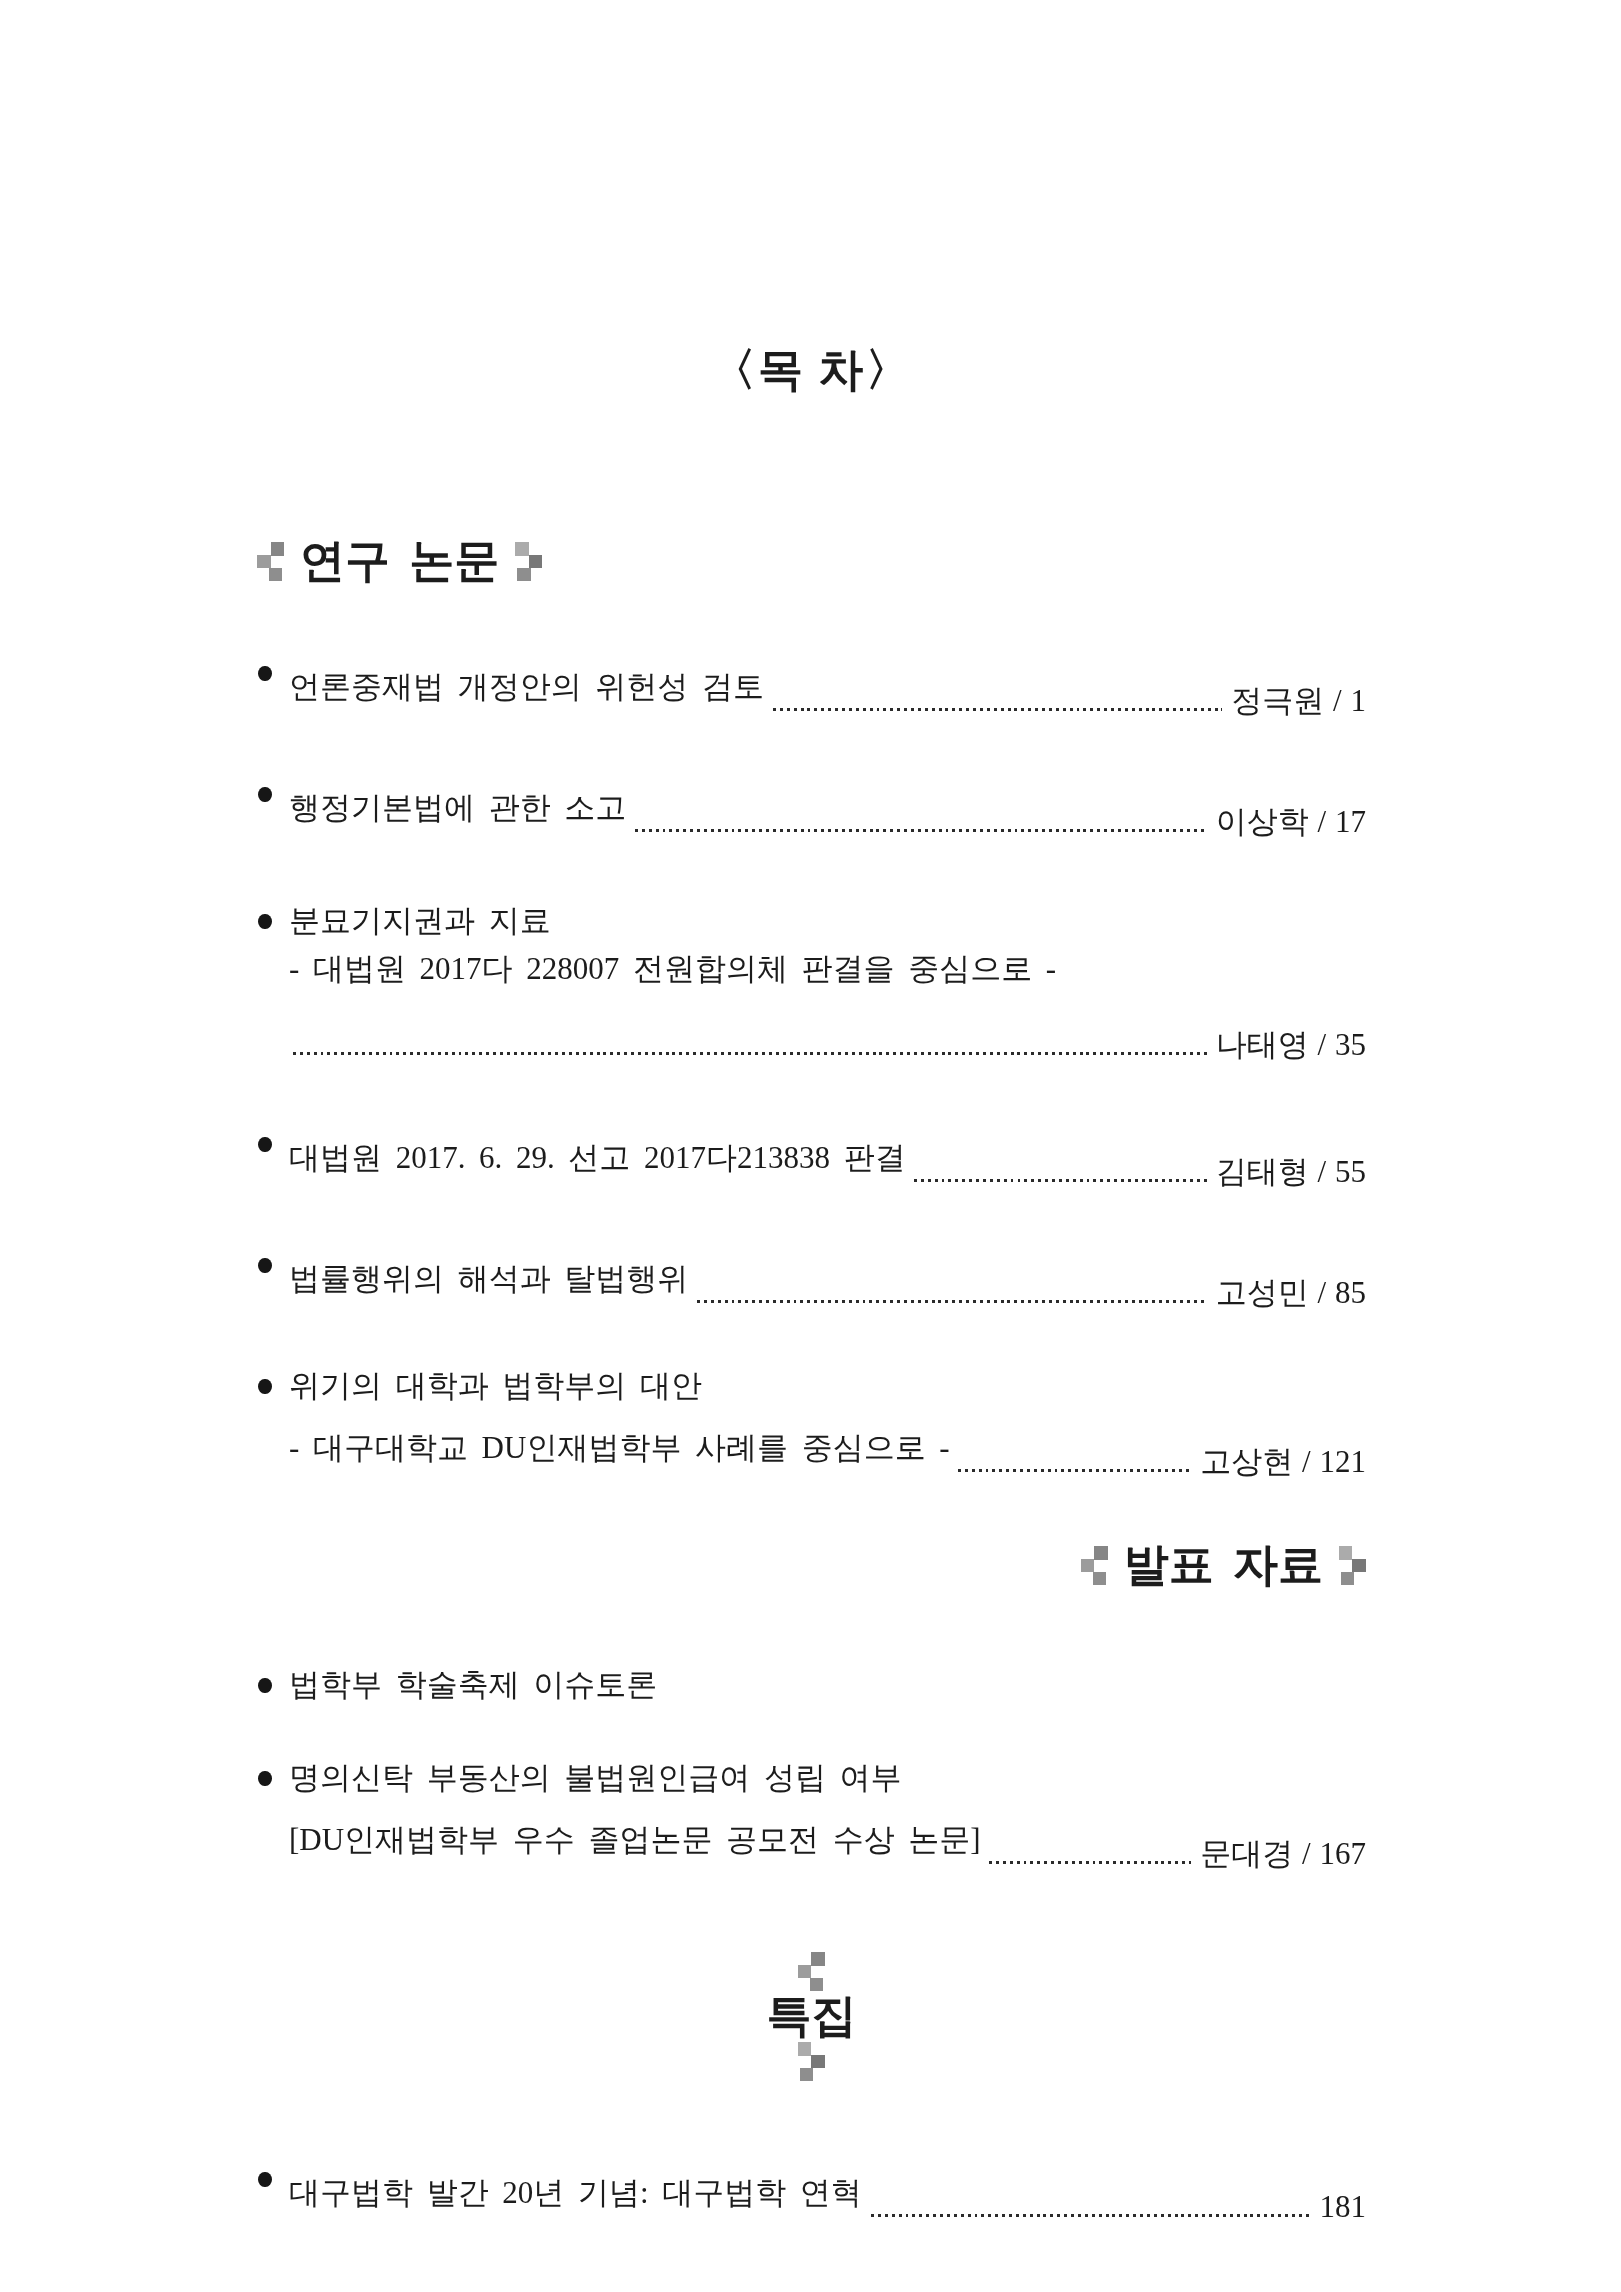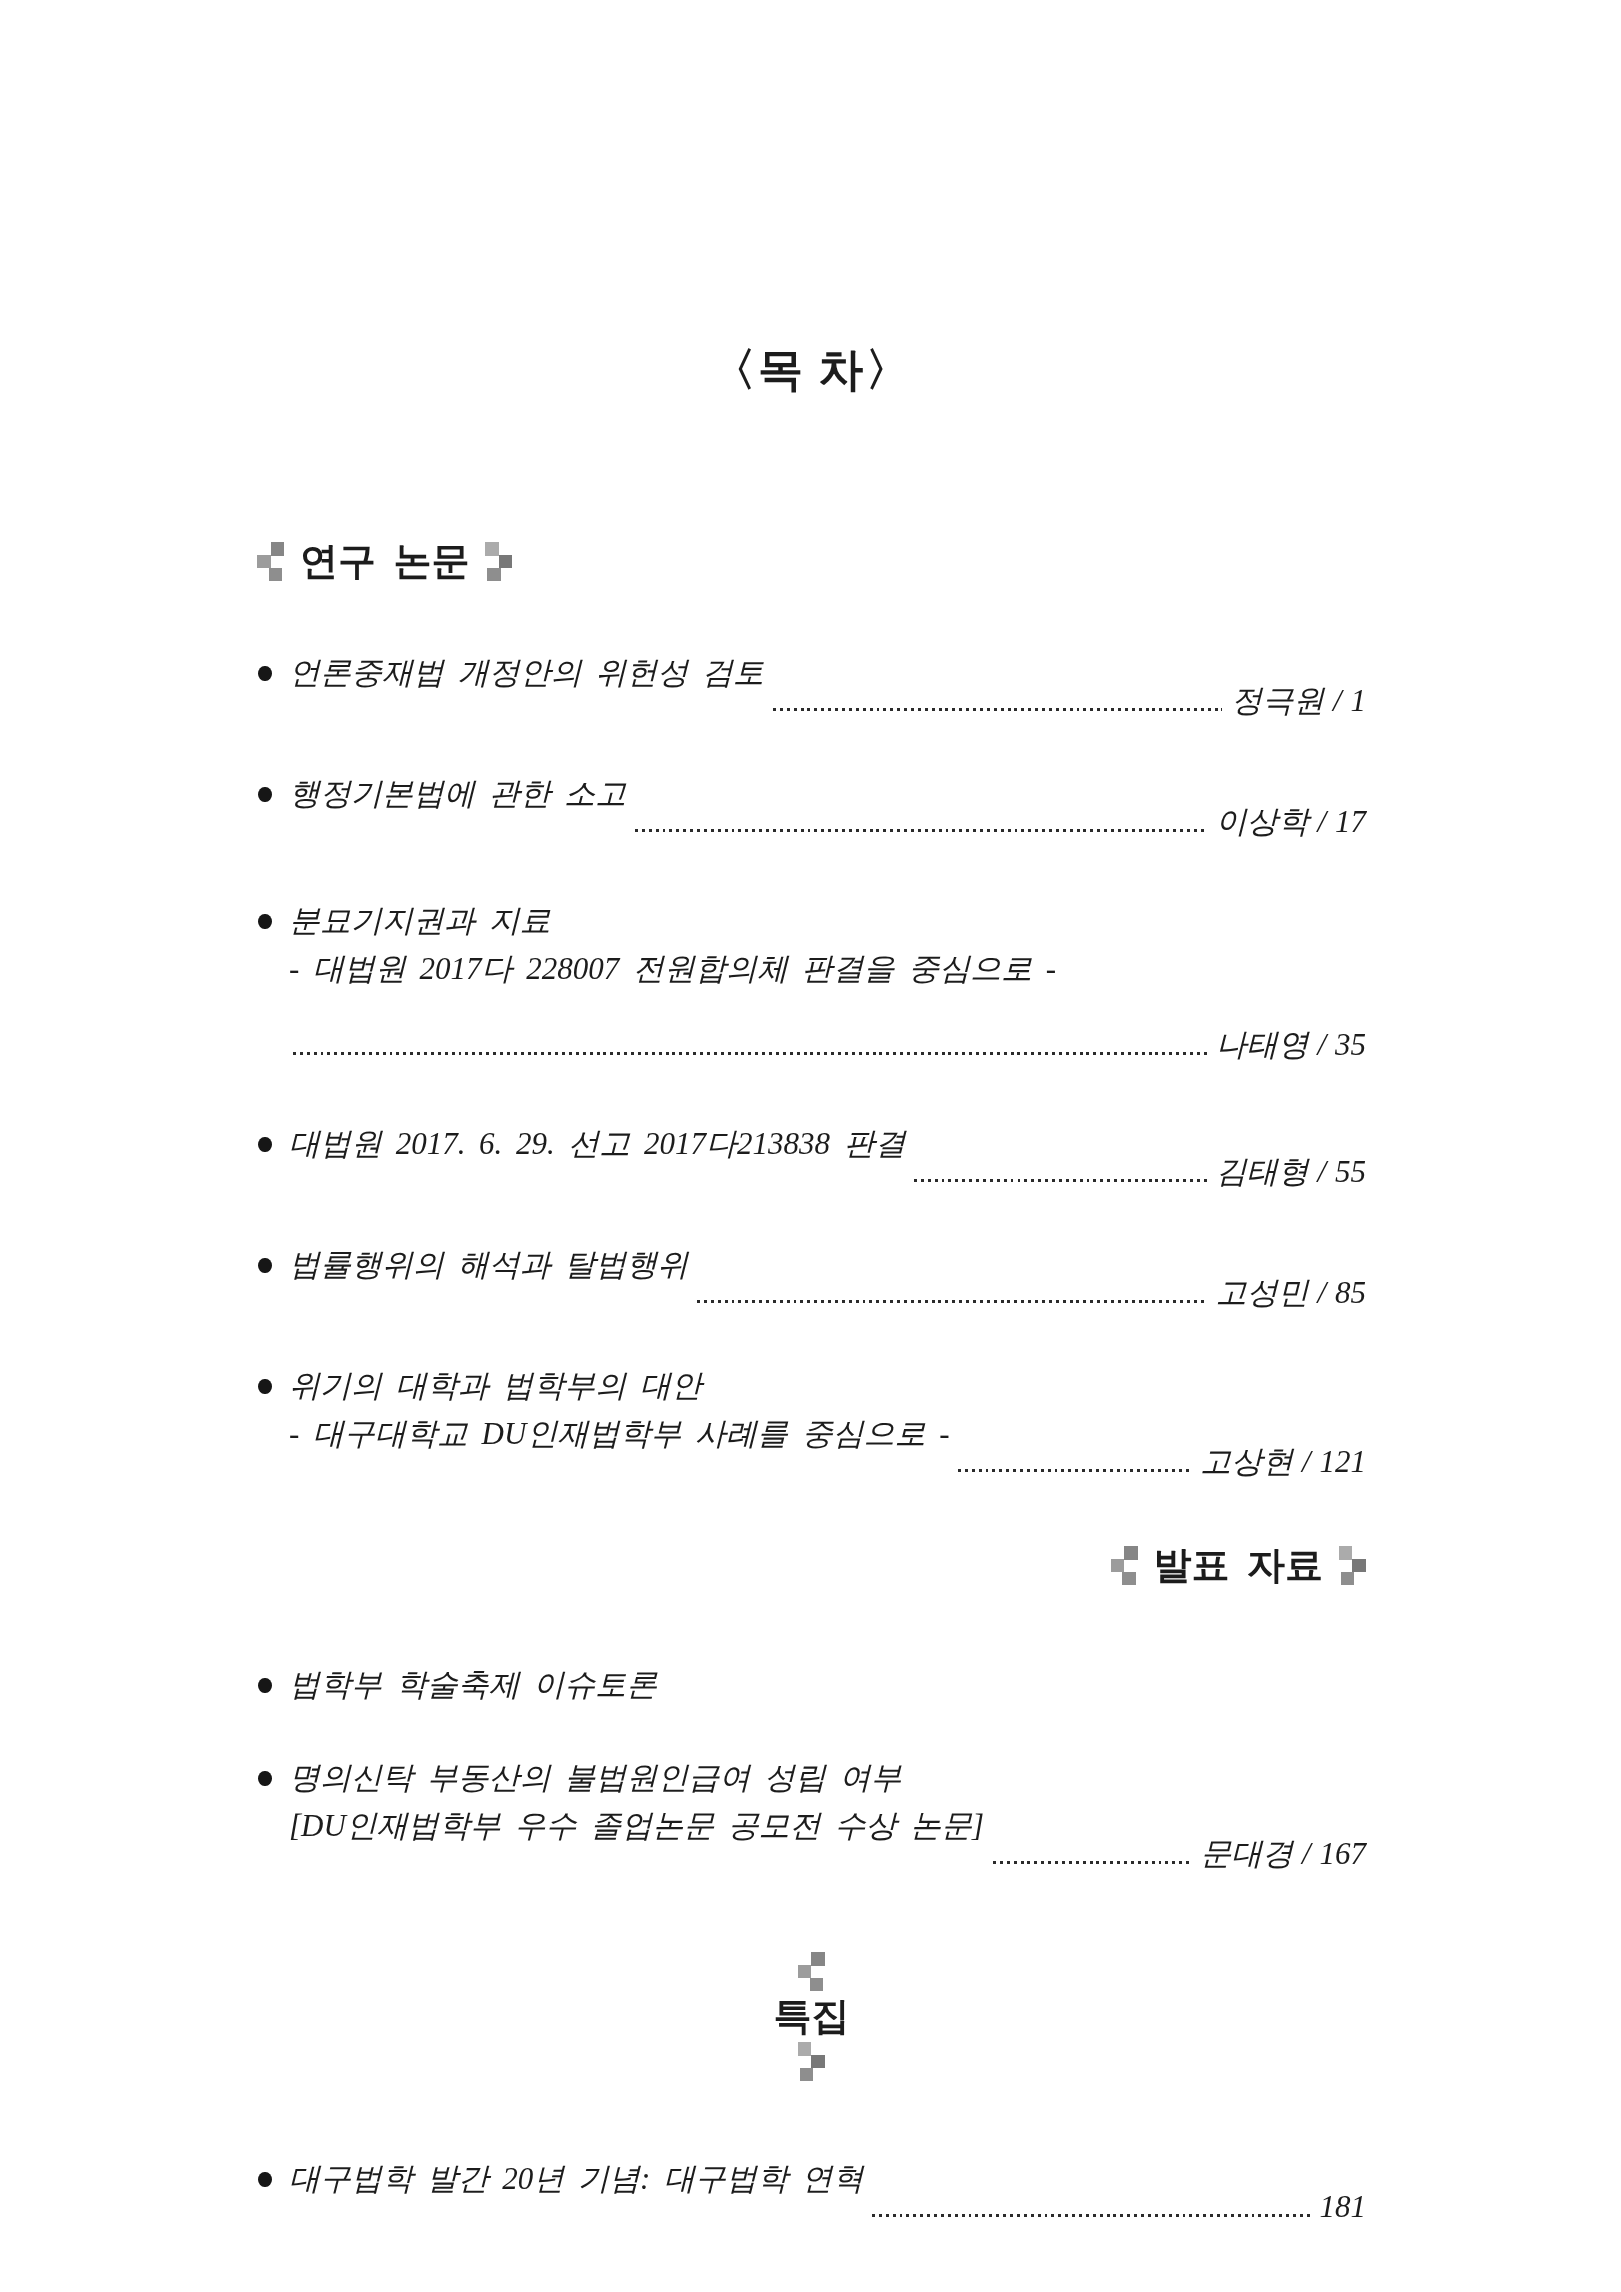--- a/index.html
+++ b/index.html
@@ -21,21 +21,21 @@
     line-height: 55px;
     letter-spacing: 2px;
   }
 
   .section-header {
     display: flex;
     align-items: center;
     line-height: 49px;
   }
   .section-label {
-    font-size: 38px;
+    font-size: 45px;
     font-weight: 700;
     word-spacing: 7.8px;
     margin: 0 15.7px;
   }
   .orn { width: 27.4px; height: 41px; position: relative; flex: 0 0 auto; }
   .orn i { position: absolute; width: 13.7px; height: 13.7px; display: block; }
   .orn-left  i.a { left: 13.7px; top: 1px;  background: #868686; }
   .orn-left  i.b { left: 0;    top: 13.7px; background: #9c9c9c; }
   .orn-left  i.c { left: 11.8px; top: 26.5px; background: #8e8e8e; }
   .orn-right i.a { left: 0;    top: 1px;  background: #ababab; }
@@ -48,21 +48,21 @@
     font-size: 31px;
     line-height: 48px;
   }
   .bullet {
     position: absolute;
     left: 1px; top: 16.7px;
     width: 13.7px; height: 15.7px;
     border-radius: 50%;
     background: #161616;
   }
-  .line { display: flex; align-items: flex-start; font-style: italic; }
+  .line { display: flex; align-items: center; }
   .t { word-spacing: 5.9px; white-space: pre; }
   .leader {
     flex: 1 1 auto;
     min-width: 23.5px;
     height: 2.9px;
     align-self: flex-end;
     margin: 0 8.8px 13.7px 8.8px;
     background: repeating-linear-gradient(90deg, #2b2b2b 0 2.9px, transparent 2.9px 6.9px);
   }
   .ref { white-space: nowrap; word-spacing: 2px; margin-top: 28px; }

